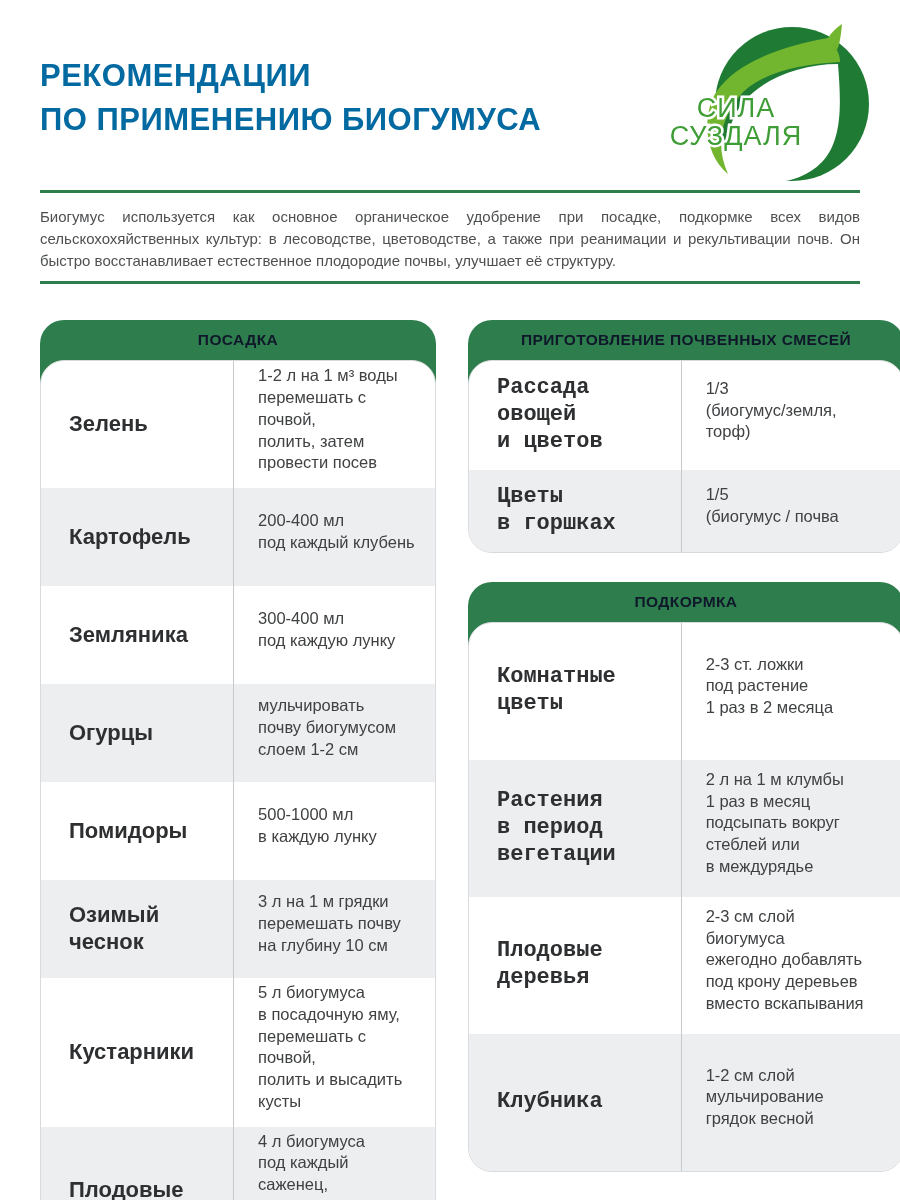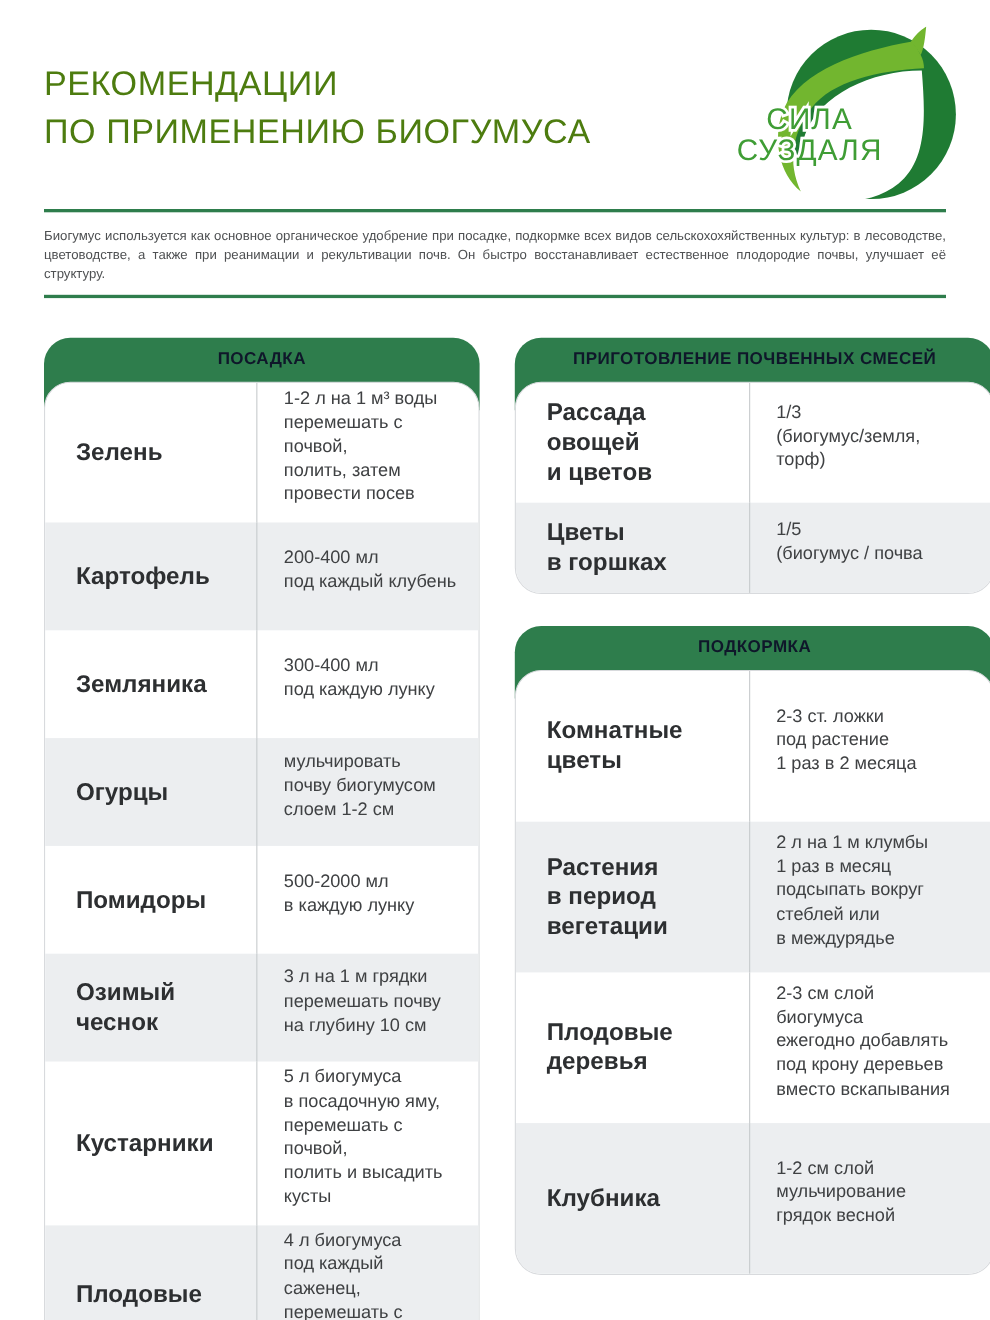--- a/index.html
+++ b/index.html
@@ -9,35 +9,35 @@
     width:900px; height:1200px;
     margin:0 auto;
     background:#ffffff;
     font-family:"Liberation Sans", sans-serif;
     overflow:hidden;
   }
   
   .page-title {
     margin:54px 260px 0 40px;
     font-size:31px; line-height:1.42;
-    font-weight:normal; letter-spacing:0.5px;
-    color:#4d7c0f;
+    font-weight:bold; letter-spacing:0.5px;
+    color:#0369a1;
     text-transform:uppercase;
   }
   .logo { position:absolute; top:24px; right:28px; width:224px; height:162px; }
   
   .rule {
     height:3px; background:#2E7D4C; border:none;
     margin:0 40px;
   }
   .rule-top { margin-top:48px; }
   .rule-bottom { margin-top:10px; }
   .intro {
     margin:13px 40px 0 40px;
-    font-size:12px; line-height:1.45;
+    font-size:15px; line-height:1.45;
     color:#4E5052;
     text-align:justify;
   }
   
   .columns {
     display:flex; gap:32px;
     margin:36px 40px 0 40px;
     align-items:flex-start;
   }
   .col-left  { width:396px; flex:0 0 auto; }
@@ -76,21 +76,21 @@
   }
   .cell-value {
     flex:1 1 auto;
     padding:4px 12px 14px 24px;
     font-size:16.5px; line-height:1.32;
     color:#3F4143;
   }
   .t-posadka   .row { min-height:98px;  }
   .t-smesi     .row { min-height:82px;  }
   .t-podkormka .row { min-height:137px; }
-  .t-smesi .cell-label, .t-podkormka .cell-label { width:49%; }
+  .t-smesi .cell-label, .t-podkormka .cell-label { width:49%;font-family:Liberation Mono, monospace; }
 </style>
 </head>
 <body>
 
 <div class="page">
 
   <svg class="logo" viewBox="0 0 224 162" xmlns="http://www.w3.org/2000/svg">
     <circle cx="144" cy="80" r="77" fill="#1F7B33"></circle>
 
     <path fill="#72B62F" d="M189,26 C191,30 192,34 192,38 C150,40 108,50 90,74 C72,97 68,124 80,150 C60,134 54,102 64,76 C80,40 134,22 180,14 C182,14 186,20 189,26 Z"></path>
@@ -133,21 +133,21 @@
 под каждую лунку</div>
           </div>
           <div class="row alt">
             <div class="cell cell-label">Огурцы</div>
             <div class="cell cell-value">мульчировать
 почву биогумусом
 слоем 1-2 см</div>
           </div>
           <div class="row">
             <div class="cell cell-label">Помидоры</div>
-            <div class="cell cell-value">500-2000 мл
+            <div class="cell cell-value">500-1000 мл
 в каждую лунку</div>
           </div>
           <div class="row alt">
             <div class="cell cell-label">Озимый
 чеснок</div>
             <div class="cell cell-value">3 л на 1 м грядки
 перемешать почву
 на глубину 10 см</div>
           </div>
           <div class="row">

